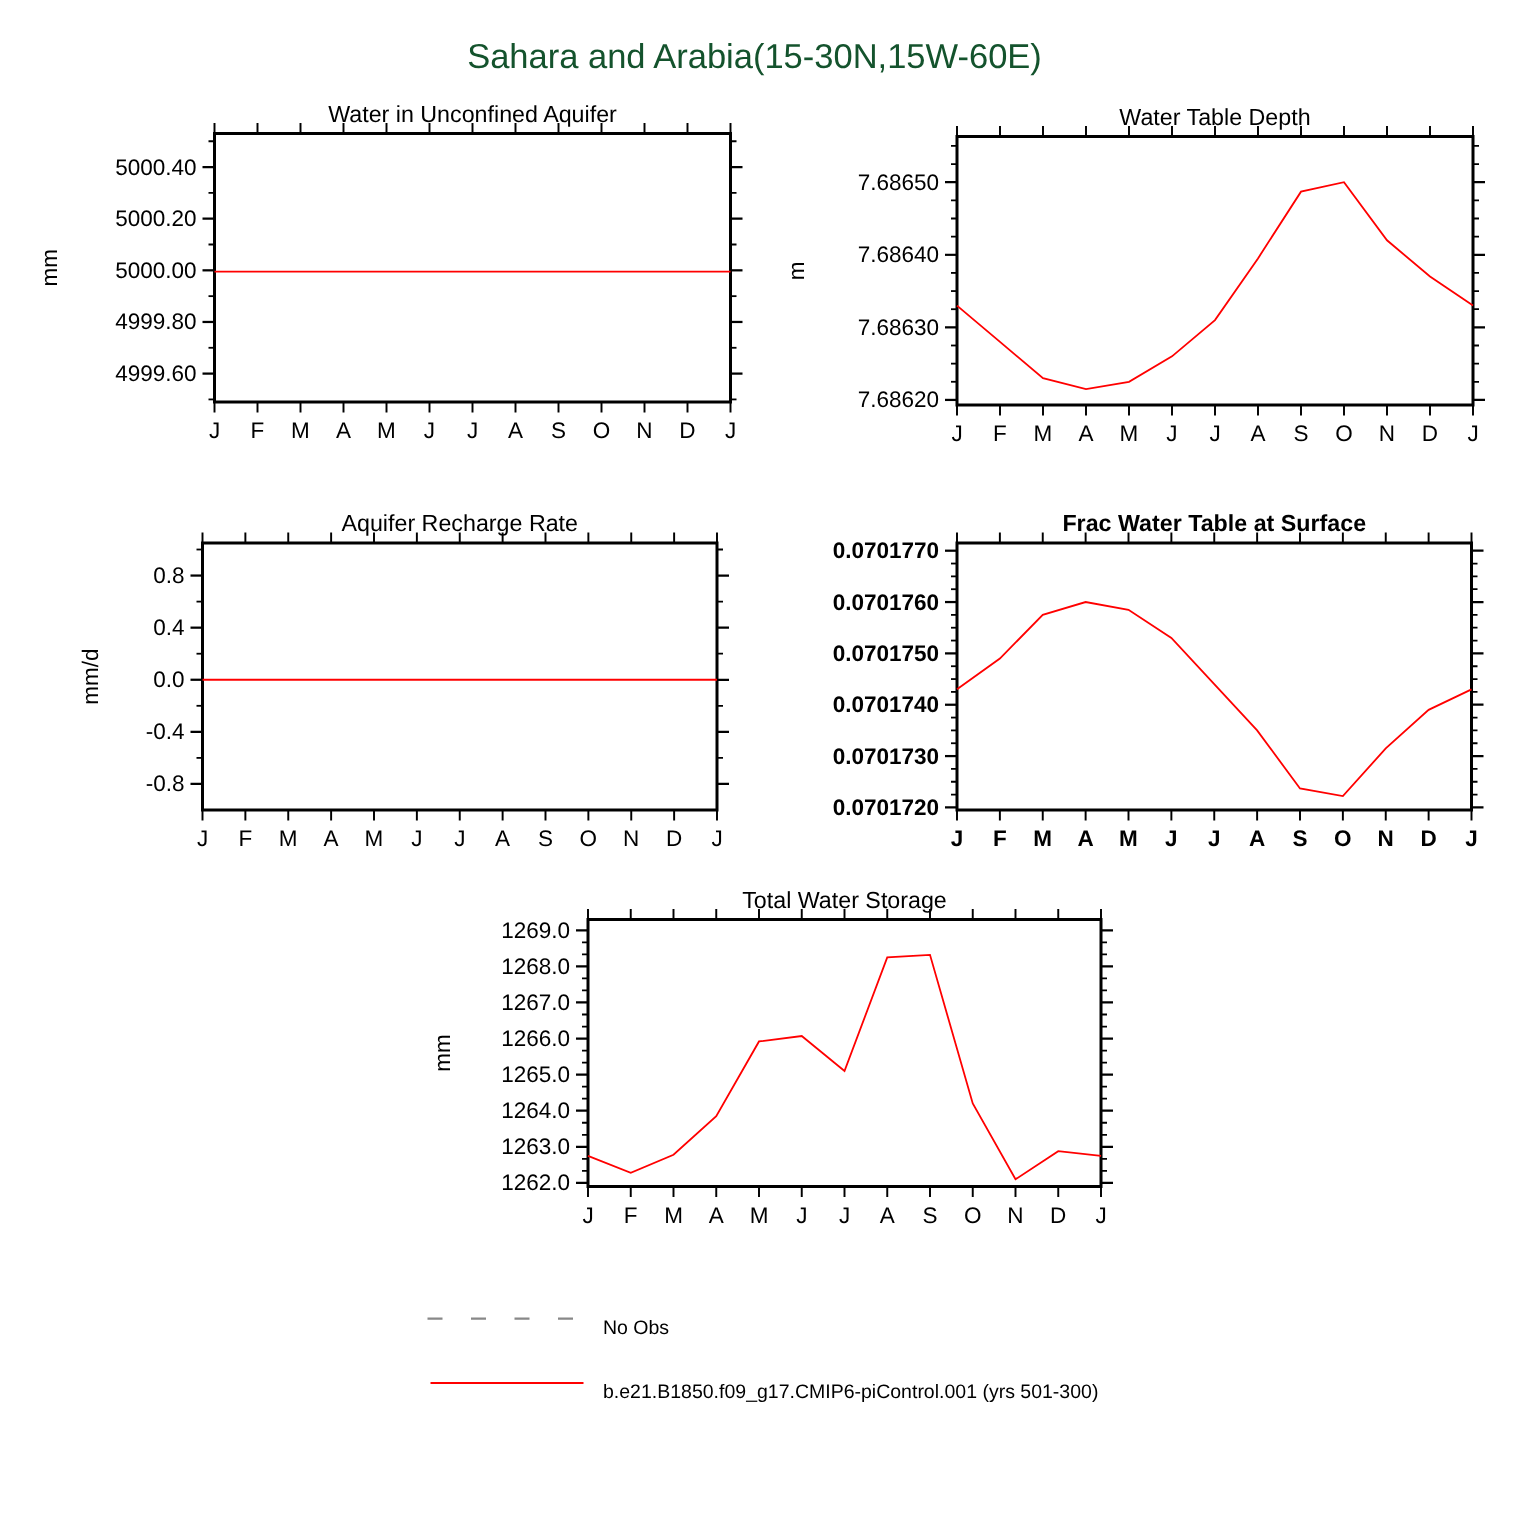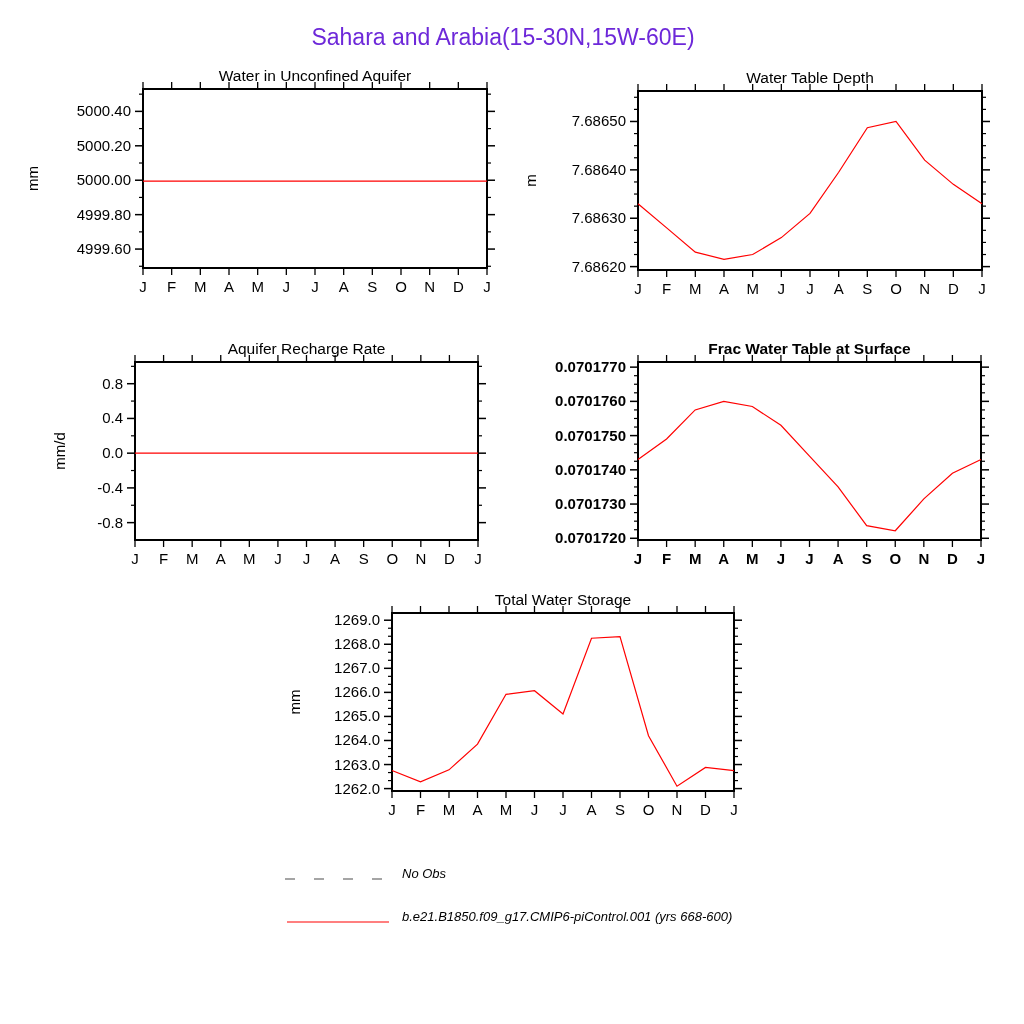--- a/index.html
+++ b/index.html
@@ -1,23 +1,23 @@
 <!DOCTYPE html>
 <html><head>
 <meta charset="utf-8">
 <style>
   html,body{margin:0;padding:0;background:#fff;}
   .page{position:relative;width:1024px;height:1024px;background:#ffffff;overflow:hidden;
         font-family:"Liberation Sans","DejaVu Sans",sans-serif;}
   .main-title{position:absolute;left:0;top:24px;width:1006px;text-align:center;
-              font-size:23px;color:#6d28d9;}
+              font-size:23px;color:#14532d;}
   .chart{position:absolute;}
   .chart svg{position:absolute;left:0;top:0;}
   svg text{font-family:"Liberation Sans","DejaVu Sans",sans-serif;fill:#000;}
-  .legend-row{position:absolute;height:26px;display:flex;align-items:flex-start;font-style:italic;}
+  .legend-row{position:absolute;height:26px;display:flex;align-items:flex-end;}
   .legend-label{font-size:13px;color:#000;margin-left:12px;white-space:nowrap;}
 </style>
 </head>
 <body>
 
 <div class="page">
   <div class="main-title">Sahara and Arabia(15-30N,15W-60E)</div>
 
   <div class="chart" style="left:20px;top:56px;width:495px;height:250px;">
       <svg width="495" height="250" viewBox="0 0 495 250">
@@ -449,15 +449,15 @@
     <svg width="120" height="26">
       <line x1="15" y1="13" x2="119" y2="13" stroke-width="1.5" stroke-dasharray="10 19" stroke="#888888"></line>
     </svg>
     <span class="legend-label">No Obs</span>
   </div>
 
   <div class="legend-row" style="left:270px;top:909px;">
     <svg width="120" height="26">
       <line x1="17" y1="13" x2="119" y2="13" stroke-width="1.2" stroke="#ff0000"></line>
     </svg>
-    <span class="legend-label">b.e21.B1850.f09_g17.CMIP6-piControl.001 (yrs 668-600)</span>
+    <span class="legend-label">b.e21.B1850.f09_g17.CMIP6-piControl.001 (yrs 501-300)</span>
   </div>
 </div>
 
 </body></html>

